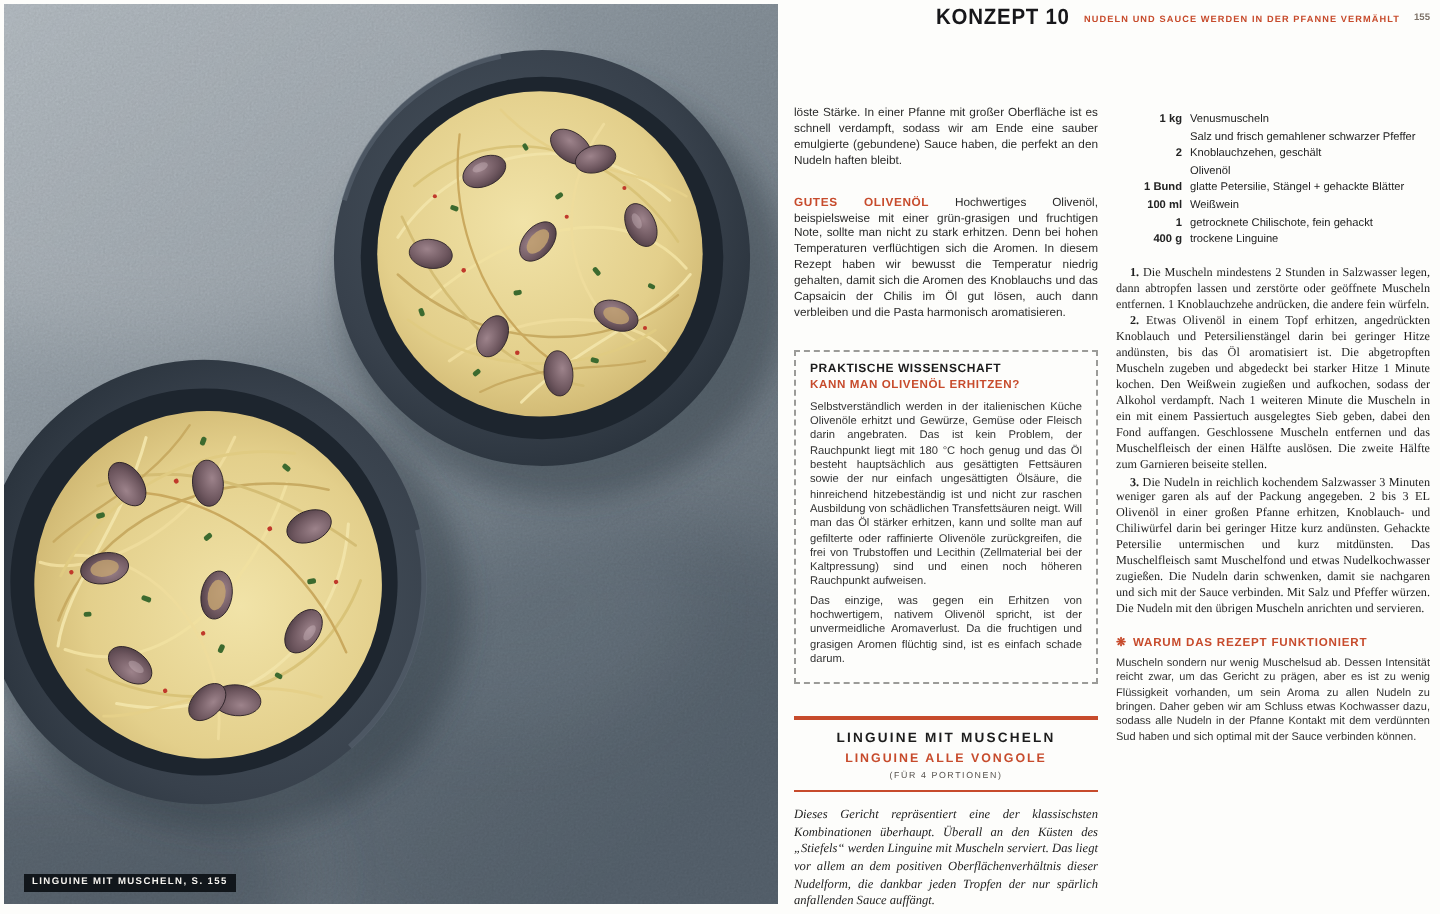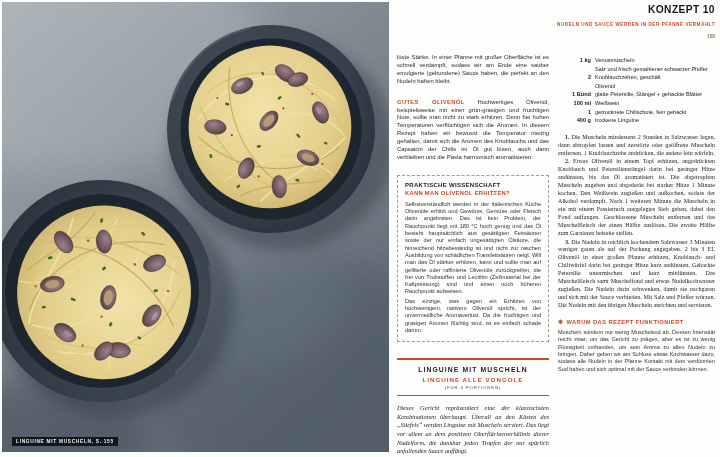--- a/index.html
+++ b/index.html
@@ -7,21 +7,21 @@
 
   
   #photo{position:absolute;left:2px;top:2px;width:387px;height:450px;overflow:hidden;background:#8d98a1;}
   #photo svg{display:block;}
   #photo-caption{position:absolute;left:10px;bottom:6px;background:#11161b;color:#f4f2ee;
     font-family:"Liberation Sans",sans-serif;font-size:4.8px;font-weight:bold;letter-spacing:.7px;
     padding:2px 4px;white-space:nowrap;}
 
   
   #page-header{position:absolute;left:396px;right:5px;top:3px;display:flex;justify-content:flex-end;
-    align-items:flex-end;gap:7px;flex-direction:column;}
+    align-items:center;gap:7px;}
   #kicker{font-family:"Liberation Sans",sans-serif;font-size:11px;font-weight:bold;color:#17171a;
     letter-spacing:.4px;transform:scaleX(.93);transform-origin:right;white-space:nowrap;}
   #header-subtitle{font-family:"Liberation Sans",sans-serif;font-size:4.6px;font-weight:bold;
     color:#c74b2c;letter-spacing:.55px;white-space:nowrap;}
   #folio{font-family:"Liberation Sans",sans-serif;font-size:4.8px;font-weight:bold;color:#7d7268;}
 
   
   #col-mid{position:absolute;left:397px;top:54px;width:152px;color:#2b2b2b;}
   .body-sans{font-family:"Liberation Sans",sans-serif;font-size:5.9px;line-height:7.9px;
     text-align:justify;margin:0 0 13px 0;}

